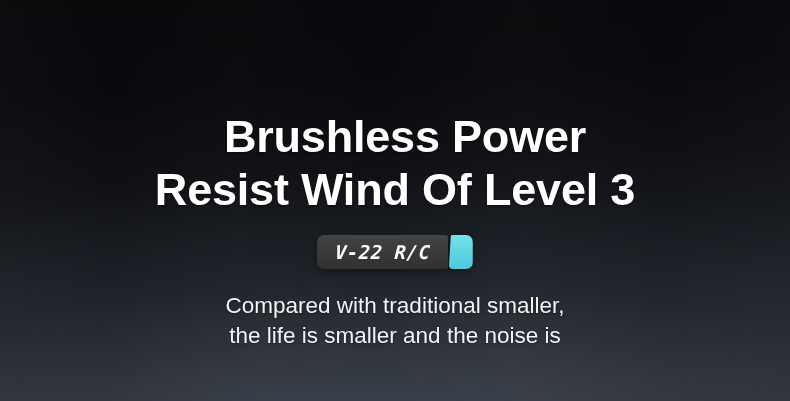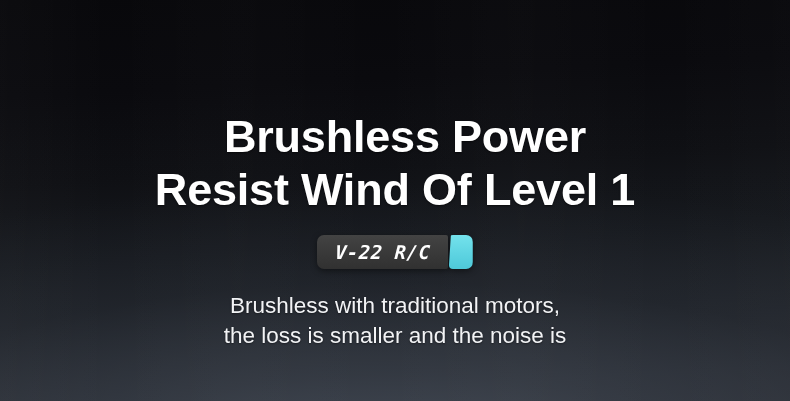--- a/index.html
+++ b/index.html
@@ -130,28 +130,28 @@
   }
 </style>
 </head>
 <body>
 
 <div id="hero">
   <div id="content">
 
     <h1 class="headline" id="headline-line-1">Brushless Power</h1>
 
-    <h1 class="headline" id="headline-line-2">Resist Wind Of Level 1</h1>
+    <h1 class="headline" id="headline-line-2">Resist Wind Of Level 3</h1>
 
     <div id="model-badge">
       <div id="badge-body">
         <span id="badge-label">V-22 R/C</span>
       </div>
       <div id="badge-accent"></div>
     </div>
 
     <div id="body-copy">
-      <div class="body-line">Brushless with traditional motors,</div>
-      <div class="body-line">the loss is smaller and the noise is</div>
+      <div class="body-line">Compared with traditional smaller,</div>
+      <div class="body-line">the life is smaller and the noise is</div>
     </div>
 
   </div>
 </div>
 
 </body></html>

